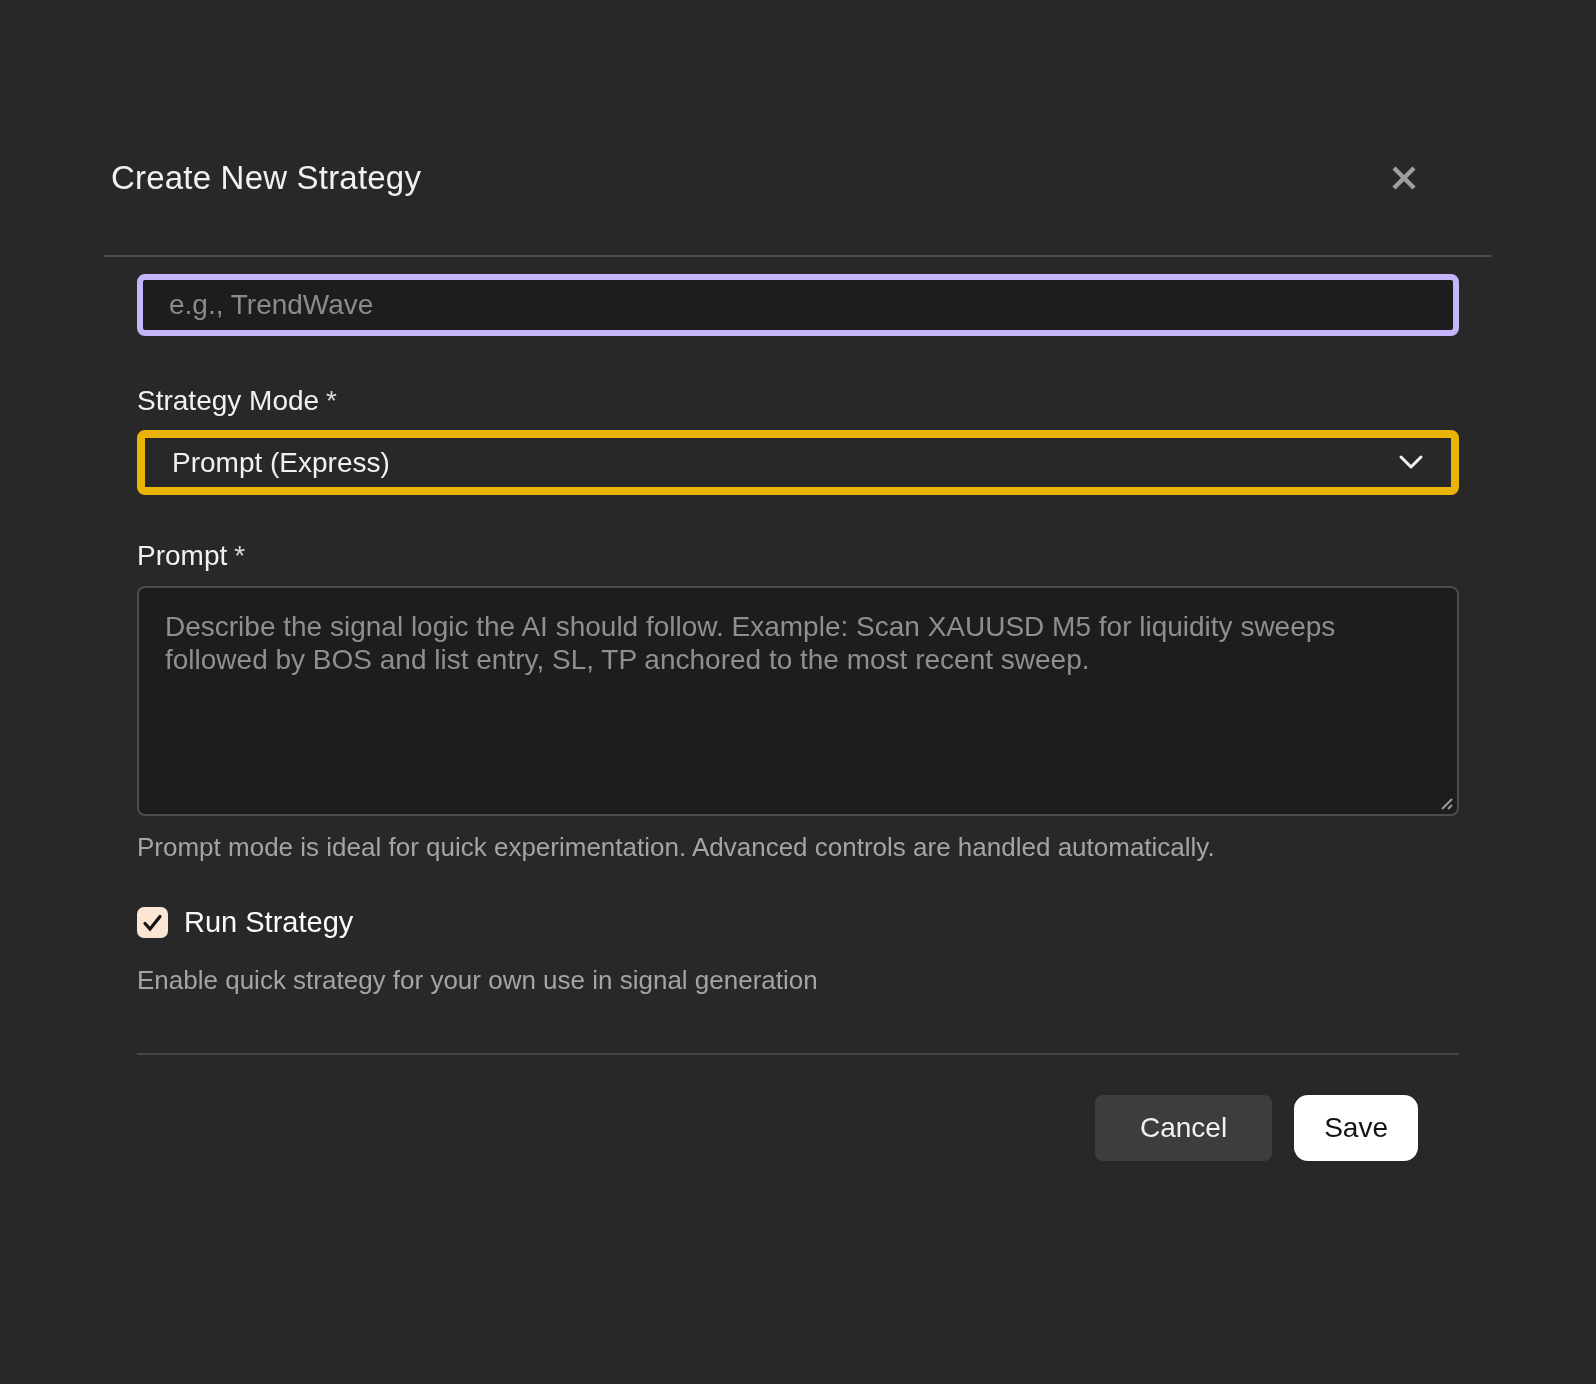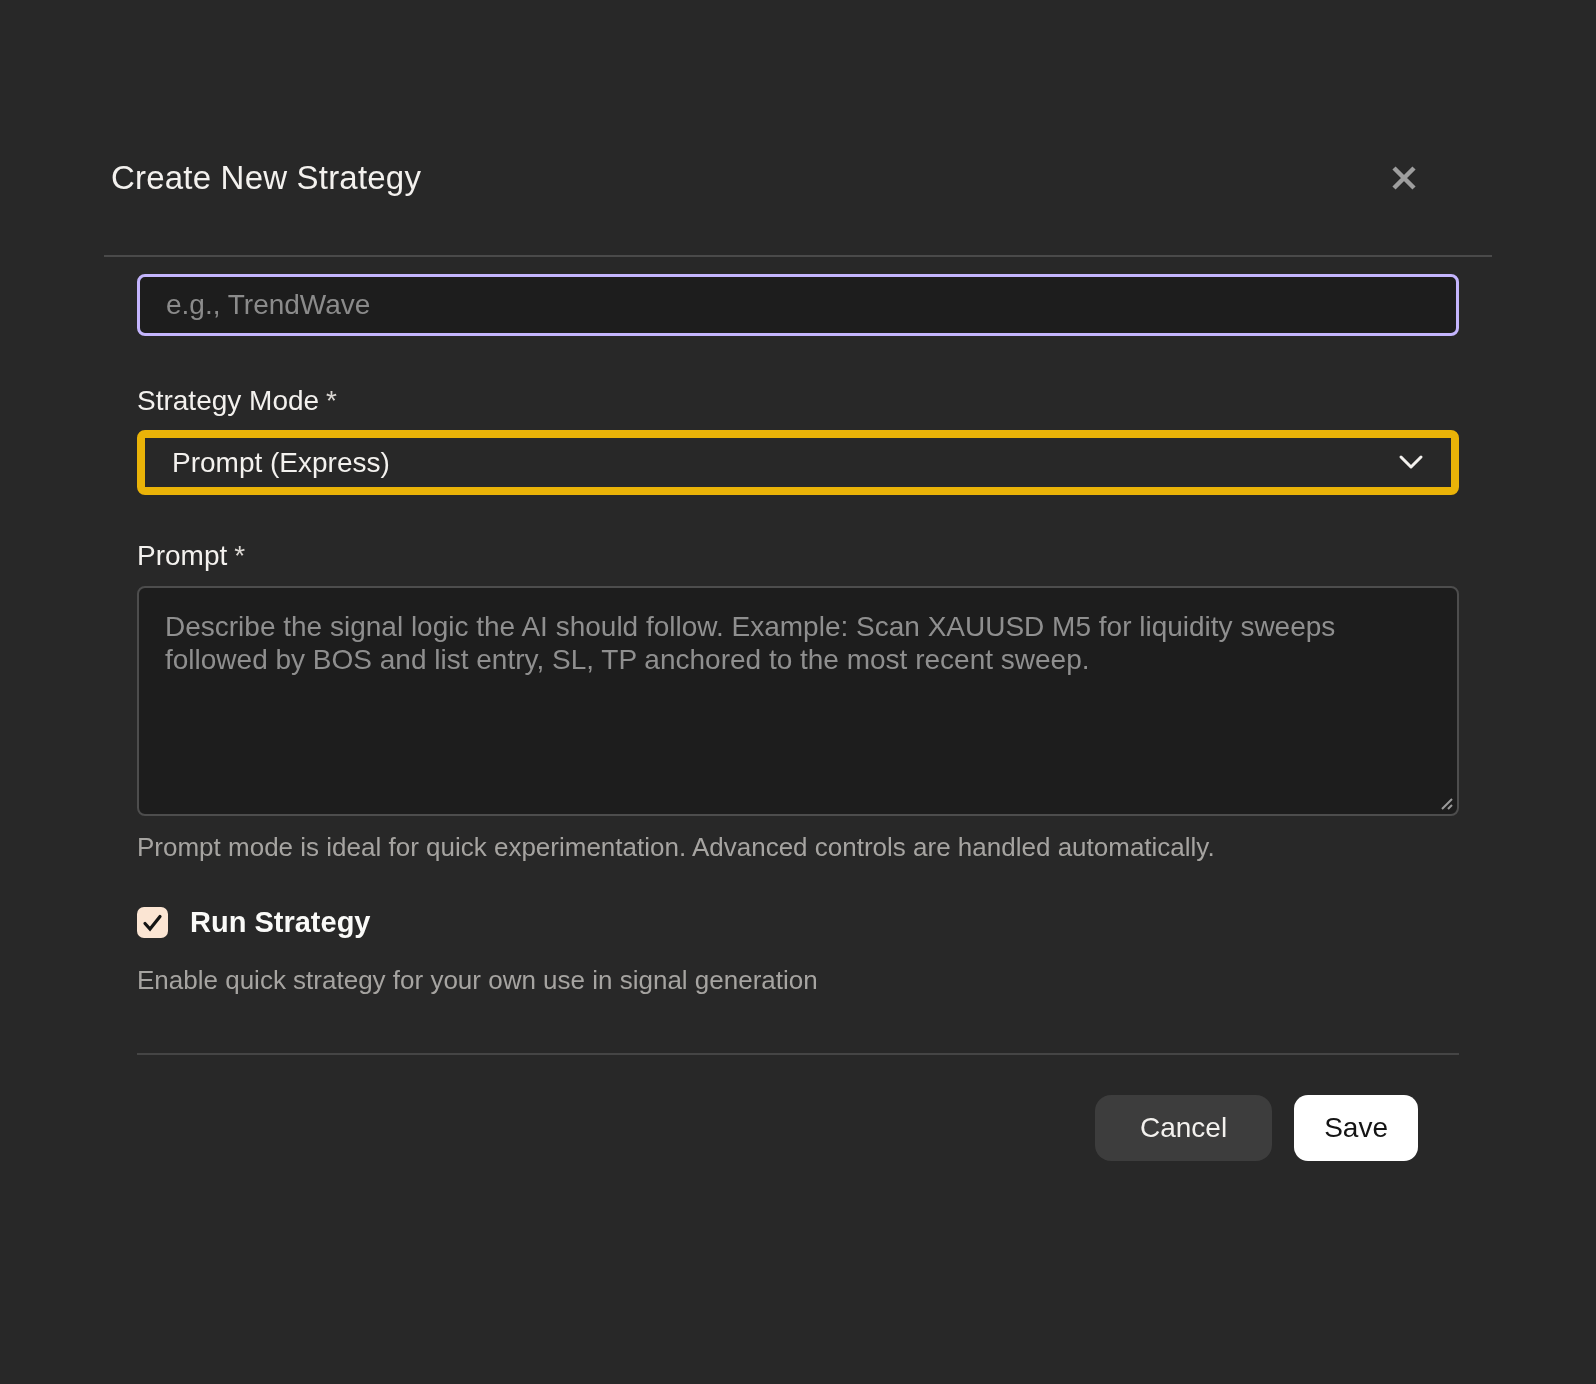--- a/index.html
+++ b/index.html
@@ -37,21 +37,21 @@
   }
   .req { color: #d9d6d2; margin-left: 7px; }
   .label-title   { margin-top: 40px; }
   .label-mode    { margin-top: 48px; }
   .label-prompt  { margin-top: 44px; }
 
   .text-input {
     margin-top: 17px;
     width: 100%; height: 62px;
     background: #1d1d1d;
-    border: 3px solid #c4b5fd;
+    border: 6px solid #c4b5fd;
     border-radius: 8px;
     color: #e8e6e3; font-size: 28px;
     font-family: "Liberation Sans", "DejaVu Sans", sans-serif;
     padding: 0 26px;
     outline: none;
   }
   .text-input::placeholder { color: #8b8b8b; }
 
   .select-box {
     margin-top: 12px;
@@ -94,41 +94,41 @@
     display: flex; align-items: center; gap: 16px;
     margin-top: 44px; cursor: pointer;
   }
   .checkbox {
     width: 31px; height: 31px;
     background: #fbe5d3;
     border-radius: 7px;
     display: flex; align-items: center; justify-content: center;
     flex: 0 0 auto;
   }
-  .checkbox-label { color: #fafaf8; font-size: 29px; font-weight: 700; margin-left: 6px; }
+  .checkbox-label { color: #fafaf8; font-size: 29px; font-weight: 400; }
   .checkbox-helper { margin-top: 26px; }
 
   .footer-divider {
     height: 2px; background: #454545;
     margin: 58px 137px 0 137px;
   }
 
   
   .footer-row {
     display: flex; justify-content: flex-end; align-items: center; gap: 22px;
     margin: 40px 178px 0 137px;
   }
   .btn {
     height: 66px; border: none; cursor: pointer;
     font-size: 28px; font-family: "Liberation Sans", "DejaVu Sans", sans-serif;
     display: flex; align-items: center; justify-content: center;
   }
   .btn-cancel {
     background: #3d3d3d; color: #f3f1ee;
-    border-radius: 16px; padding: 0 45px;
+    border-radius: 8px; padding: 0 45px;
   }
   .btn-save {
     background: #ffffff; color: #141414;
     border-radius: 14px; padding: 0 30px;
   }
 </style>
 </head>
 <body>
 
 <div class="modal">

